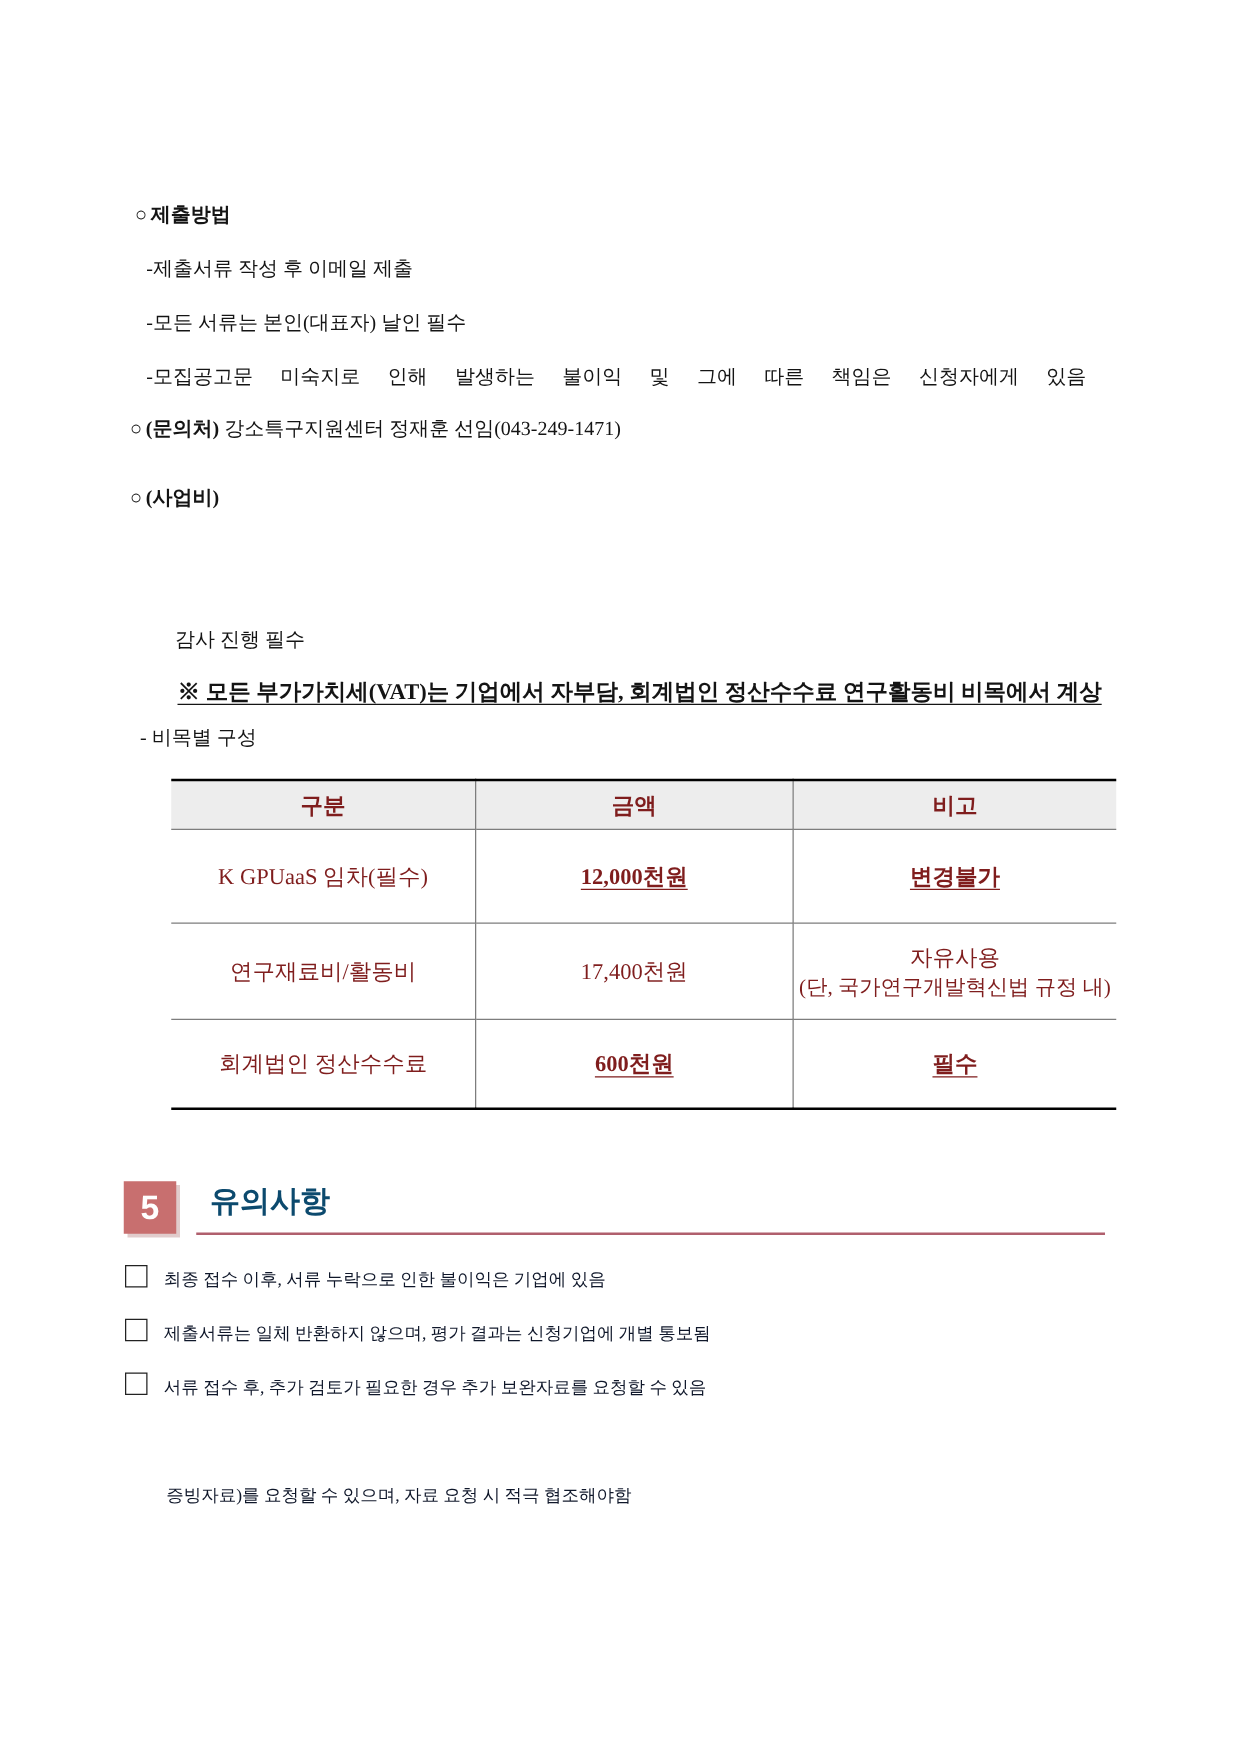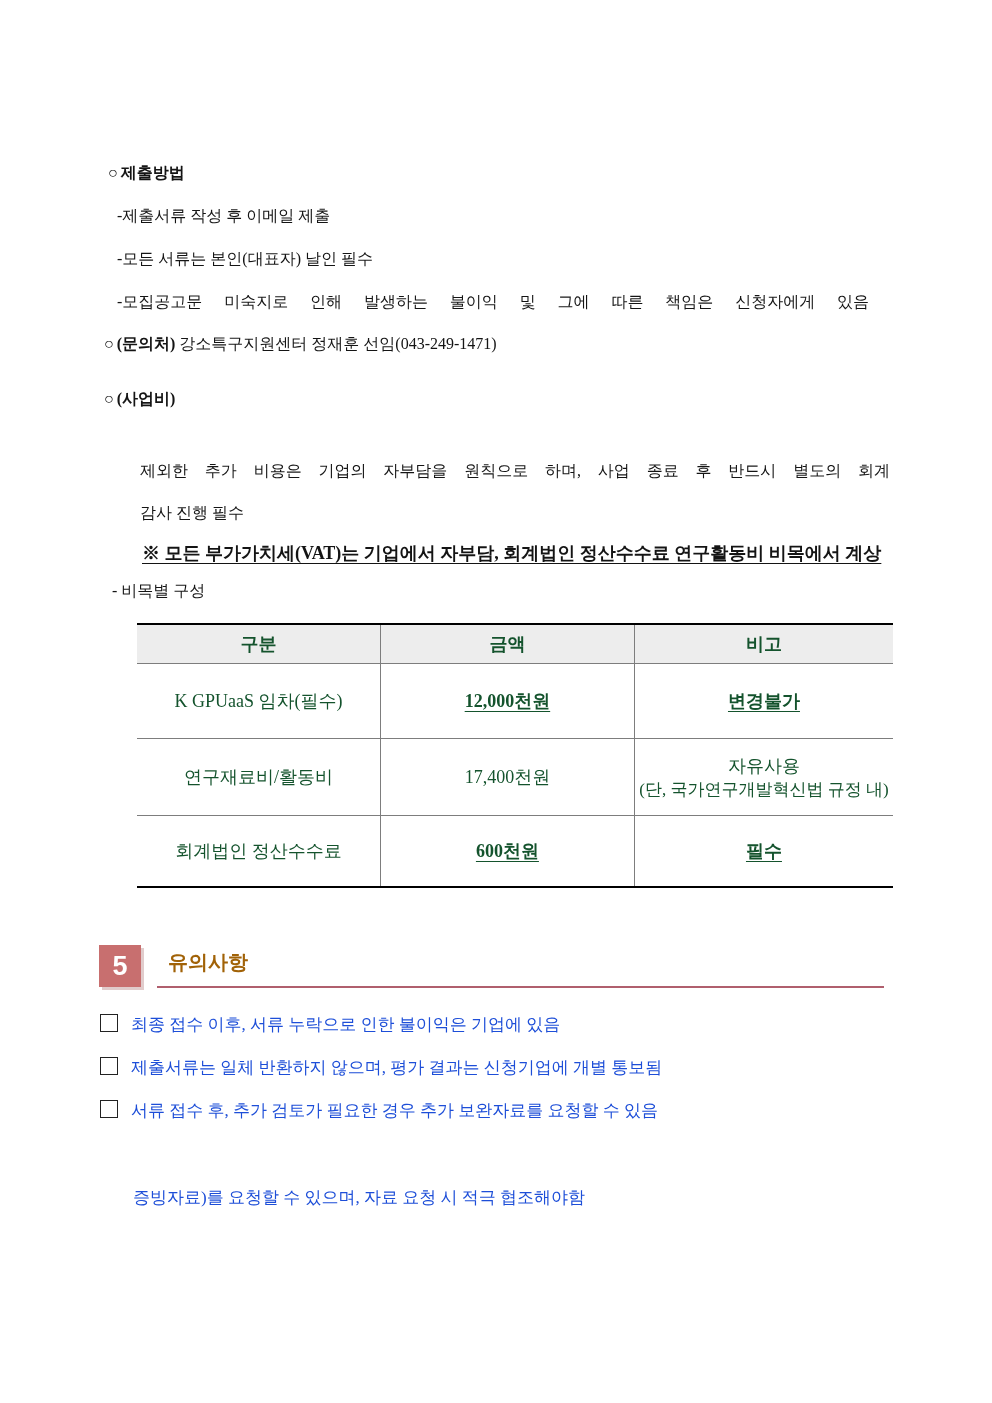--- a/index.html
+++ b/index.html
@@ -34,21 +34,21 @@
   
   table.cost-table{
     position:absolute;
     left:137px;top:623px;
     width:756px;
     border-collapse:collapse;
     table-layout:fixed;
     border-top:2px solid #000;
     border-bottom:2px solid #000;
     font-size:18px;
-    color:#14532d;
+    color:#7f1d1d;
   }
   table.cost-table th, table.cost-table td{
     border:1px solid #7d7d7d;
     text-align:center;
     vertical-align:middle;
     padding:2px 4px;
   }
   table.cost-table th{
     background:#ededed;
     font-weight:bold;
@@ -77,39 +77,39 @@
     font-size:27px;
     text-align:center;
     line-height:42px;
     box-shadow:3px 3px 0 rgba(170,110,110,0.35);
   }
   .sec-title{
     position:absolute;
     left:168px;top:944px;
     font-family:"Liberation Sans","DejaVu Sans",sans-serif;
     font-weight:bold;
-    font-size:20px;
+    font-size:24px;
     line-height:36px;
-    color:#a16207;
+    color:#0c4a6e;
     white-space:nowrap;
   }
   .sec-underline{
     position:absolute;
     left:157px;top:986px;
     width:727px;height:0;
     border-top:2px solid #b05f6d;
   }
   
   .notice{
     position:absolute;
     left:100px;
-    font-size:17px;
+    font-size:14px;
     line-height:26px;
     white-space:nowrap;
-    color:#1d4ed8;
+    color:#0f172a;
   }
   .cbox{
     display:inline-block;
     width:16px;height:16px;
     border:1.6px solid #222;
     margin-right:13px;
     vertical-align:-2px;
     background:#fff;
   }
   .ntext{display:inline;}
@@ -137,21 +137,20 @@
 
   <div class="line" style="left:104px;top:331px">
     <span class="bullet">○</span><span class="bold">(문의처)</span>
     <span>강소특구지원센터 정재훈 선임(043-249-1471)</span>
   </div>
 
   <div class="line" style="left:104px;top:386px">
     <span class="bullet">○</span><span class="bold">(사업비)</span>
   </div>
 
-  <div class="line jline" style="left:140px;top:458px;width:750px">제외한 추가 비용은 기업의 자부담을 원칙으로 하며, 사업 종료 후 반드시 별도의 회계</div>
   <div class="line" style="left:140px;top:500px">감사 진행 필수</div>
 
   <div class="line vat-note" style="left:142px;top:540px">※ 모든 부가가치세(VAT)는 기업에서 자부담, 회계법인 정산수수료 연구활동비 비목에서 계상</div>
 
   <div class="line" style="left:112px;top:578px">- 비목별 구성</div>
 
   <table class="cost-table">
     <colgroup>
       <col style="width:32.2%">
         <col style="width:33.6%">

